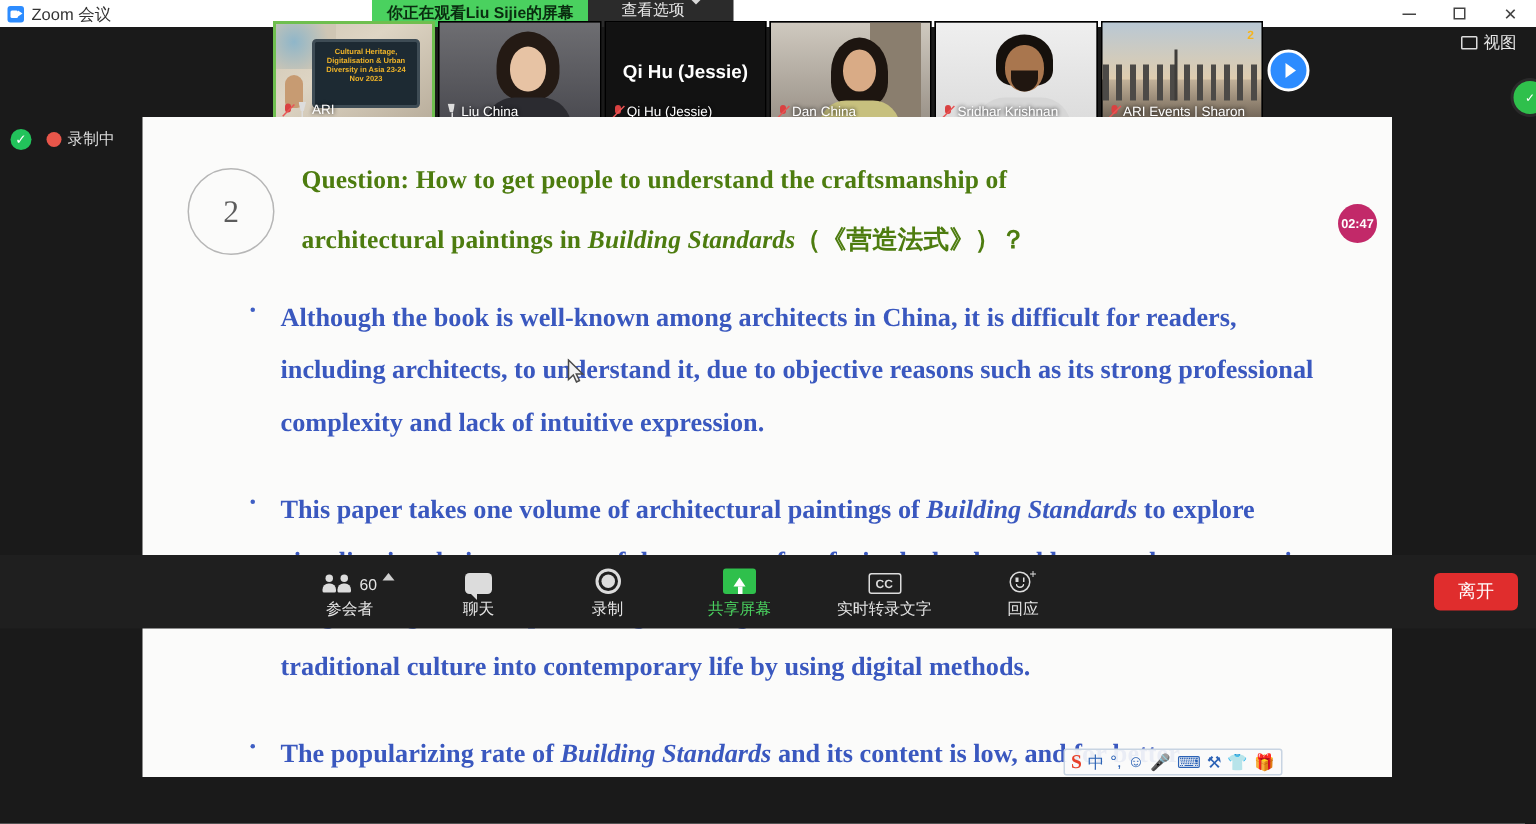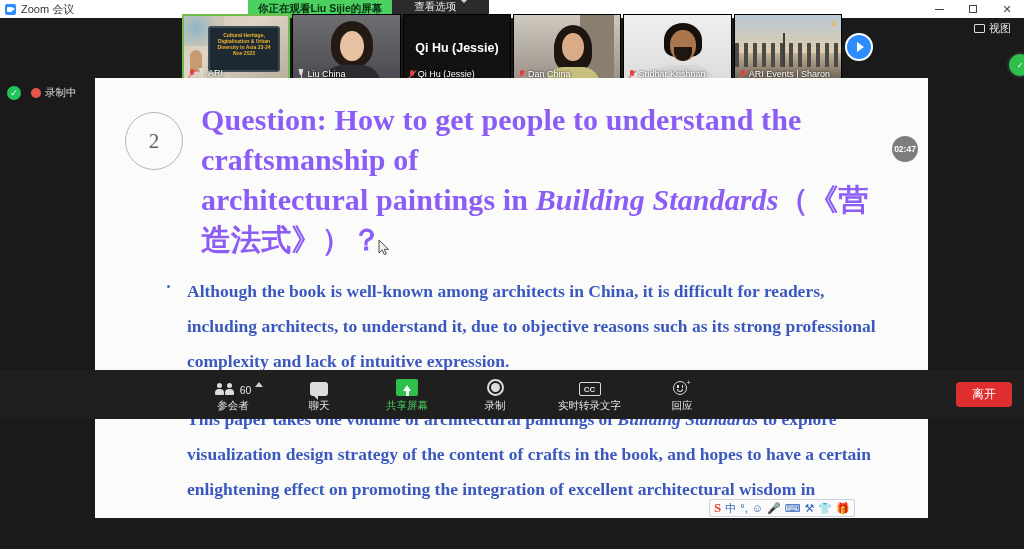--- a/index.html
+++ b/index.html
@@ -176,40 +176,40 @@
 
   .q-head { display: flex; align-items: flex-start; gap: 18px; }
   .q-num {
     flex: 0 0 auto; width: 58px; height: 58px; border-radius: 50%;
     border: 1.4px solid #b6b6b6; display: flex; align-items: center; justify-content: center;
     color: #5c5c5c; font-size: 21px; font-family: "Liberation Serif", serif;
     margin-top: 12px;
   }
   .q-title {
     font-family: "Liberation Serif", serif; font-weight: bold;
-    font-size: 30px; line-height: 40px; color: #8b5cf6; letter-spacing: .1px;
+    font-size: 17px; line-height: 40px; color: #4d7c0f; letter-spacing: .1px;
   }
   .q-title em { font-style: italic; }
 
   .bullets { margin-top: 14px; padding-left: 42px; }
   .bullet { position: relative; margin-bottom: 23px; }
   .bullet .dot {
     position: absolute; left: 0; top: 11px; width: 3px; height: 3px;
     background: #3f5fc4; border-radius: 50%;
   }
   .bullet p {
     margin-left: 20px;
     font-family: "Liberation Serif", serif; font-weight: bold;
     font-size: 17.5px; line-height: 35px; color: #3a58bf;
   }
   .bullet p em { font-style: italic; }
 
   .timer-badge {
     position: absolute; right: 10px; top: 58px; width: 26px; height: 26px;
-    border-radius: 50%; background: #737373; color: #fff;
+    border-radius: 50%; background: #be185d; color: #fff;
     display: flex; align-items: center; justify-content: center;
     font-size: 8.5px; font-weight: bold; opacity: .92; margin-left: 35px;
   }
 
   
   .ime {
     position: absolute; left: 709px; top: 499px; height: 18px;
     display: flex; align-items: center; gap: 4px;
     background: rgba(250,250,250,.92); border: 1px solid #c8d4e2;
     padding: 0 4px; border-radius: 2px;
@@ -500,38 +500,38 @@
       <span class="arrow-up"></span>
     </div>
 
     <div class="tool" style="margin-left:28px">
       <span class="ico">
           <span class="ico-chat"></span>
         </span>
       <span class="lbl">聊天</span>
     </div>
 
+    <div class="tool" style="margin-left:28px">
+      <span class="ico">
+          <span class="ico-rec">
+            <span></span>
+          </span>
+        </span>
+      <span class="lbl">录制</span>
+    </div>
+
     <div class="tool share" style="margin-left:28px">
       <span class="ico">
         <span class="ico-share">
             <span class="up">
               <span class="stick"></span>
             </span>
           </span>
       </span>
       <span class="lbl">共享屏幕</span>
-    </div>
-
-    <div class="tool" style="margin-left:28px">
-      <span class="ico">
-          <span class="ico-rec">
-            <span></span>
-          </span>
-        </span>
-      <span class="lbl">录制</span>
     </div>
 
     <div class="tool" style="margin-left:24px">
       <span class="ico">
           <span class="ico-cc">CC</span>
         </span>
       <span class="lbl">实时转录文字</span>
     </div>
 
     <div class="tool" style="margin-left:22px">

